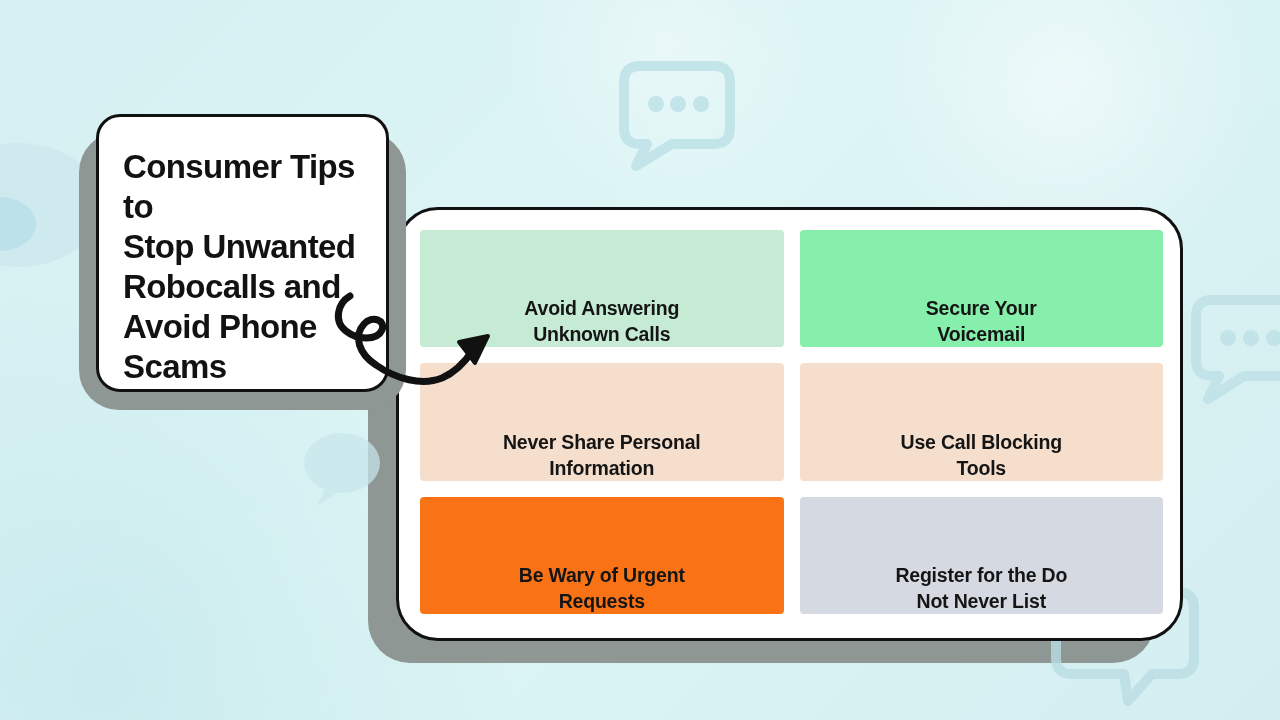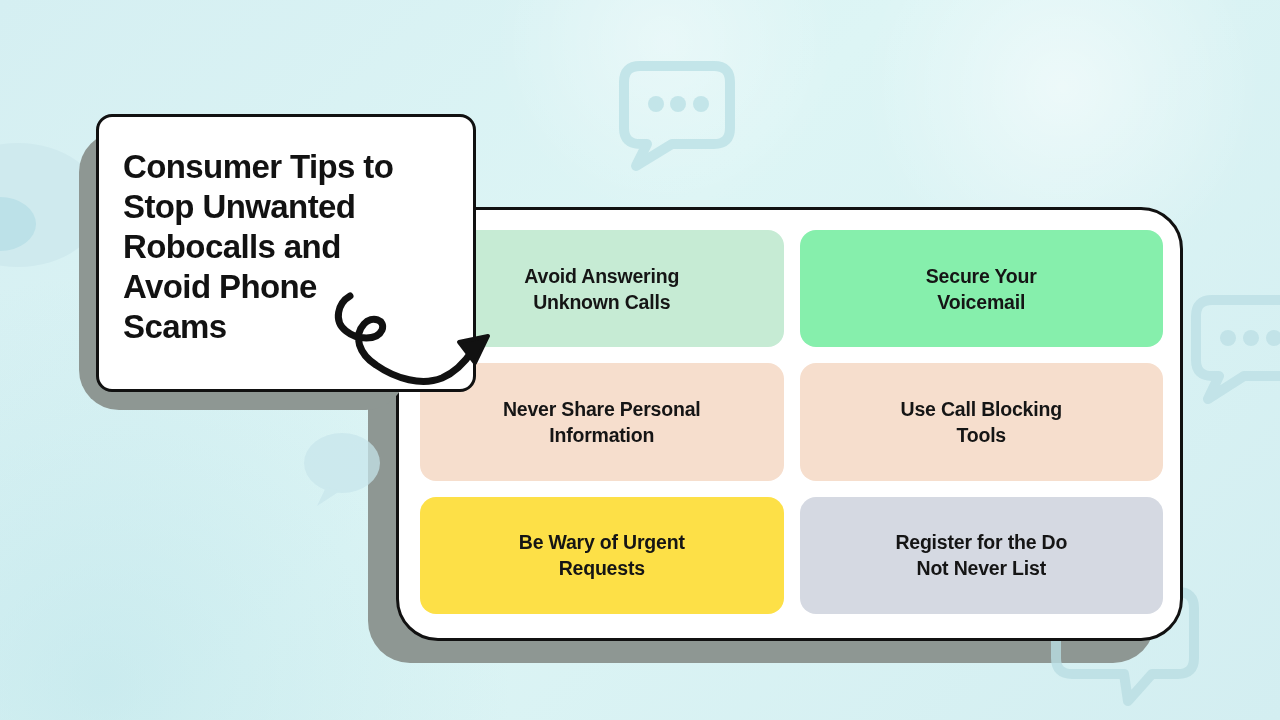--- a/index.html
+++ b/index.html
@@ -21,35 +21,35 @@
   }
   .panel{
     position:absolute;left:396px;top:207px;width:787px;height:434px;
     box-sizing:border-box;border:3px solid #111;border-radius:42px;background:#fff;
   }
   .tips-grid{
     position:absolute;inset:20px 17px 24px 21px;
     display:grid;grid-template-columns:1fr 1fr;grid-template-rows:1fr 1fr 1fr;gap:16px;
   }
   .tip-card{
-    border-radius:16px;display:flex;align-items:center;justify-content:center;
+    border-radius:4px;display:flex;align-items:flex-end;justify-content:center;
   }
   .tip-card span{
     white-space:pre-line;text-align:center;color:#151515;
     font-weight:bold;font-size:19.5px;line-height:26px;letter-spacing:-.2px;
   }
 
   
   .title-shadow{
     position:absolute;left:79px;top:132px;width:327px;height:278px;
     border-radius:40px;background:#8e9793;
   }
   .title-card{
-    position:absolute;left:96px;top:114px;width:380px;height:278px;
-    box-sizing:border-box;border:3px solid #111;border-radius:16px;background:#fff;
+    position:absolute;left:96px;top:114px;width:293px;height:278px;
+    box-sizing:border-box;border:3px solid #111;border-radius:24px;background:#fff;
     padding:30px 18px 0 24px;
   }
   .title-card h1{
     margin:0;white-space:pre-line;color:#121212;
     font-size:33px;line-height:40px;font-weight:bold;letter-spacing:-.6px;
   }
 </style>
 </head>
 <body>
 
@@ -106,21 +106,21 @@
 Voicemail</span>
         </div>
         <div class="tip-card" style="background: rgb(246, 222, 205);">
           <span>Never Share Personal
 Information</span>
         </div>
         <div class="tip-card" style="background: rgb(246, 222, 205);">
           <span>Use Call Blocking
 Tools</span>
         </div>
-        <div class="tip-card" style="background: #fde047;">
+        <div class="tip-card" style="background: #f97316;">
           <span>Be Wary of Urgent
 Requests</span>
         </div>
         <div class="tip-card" style="background: rgb(213, 217, 226);">
           <span>Register for the Do
 Not Never List</span>
         </div>
       </div>
   </div>
 

